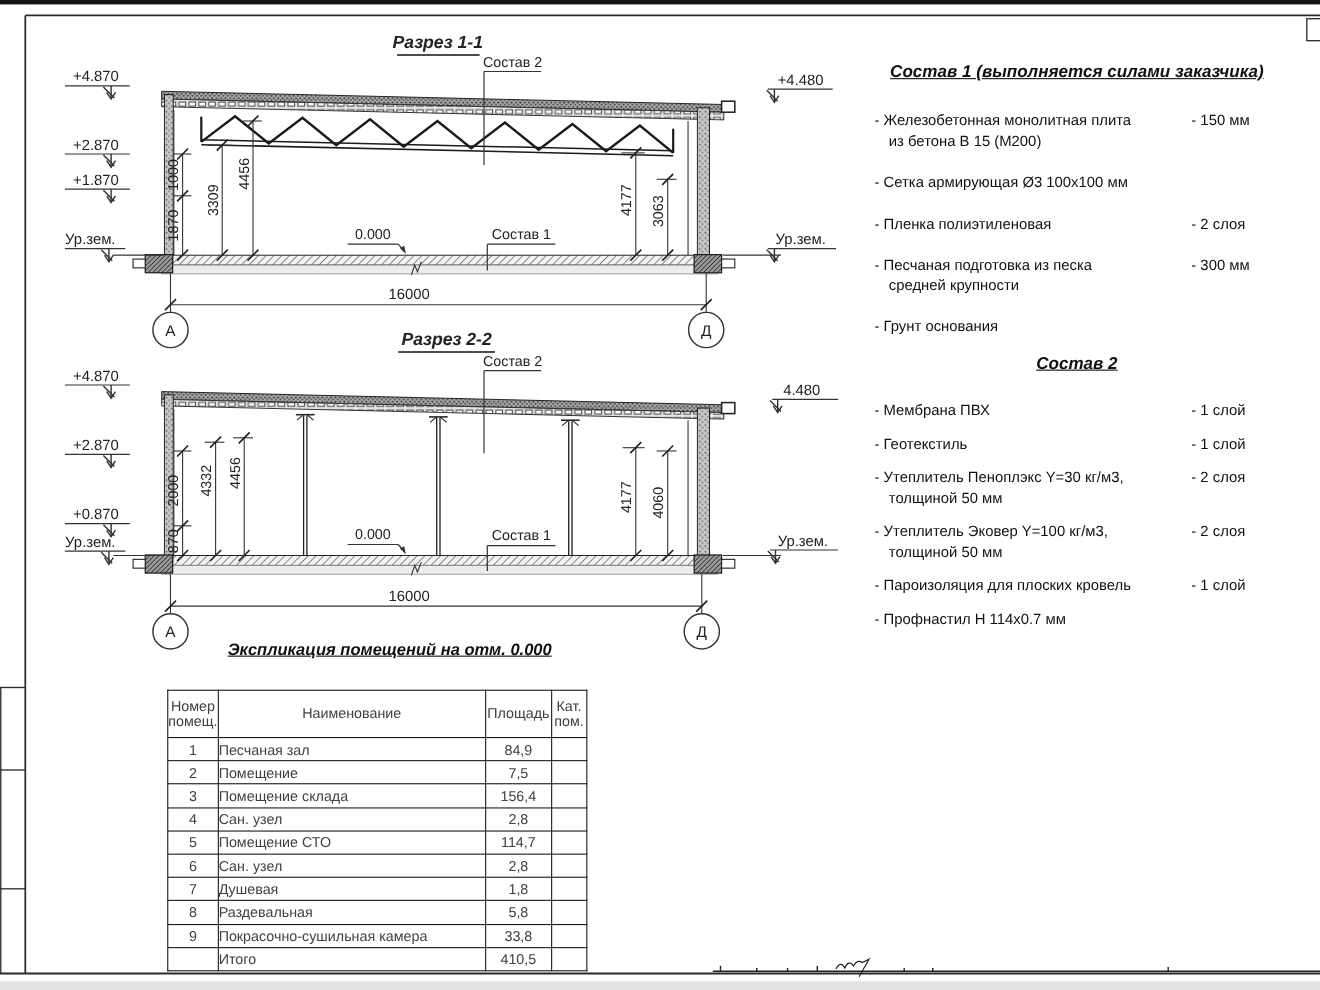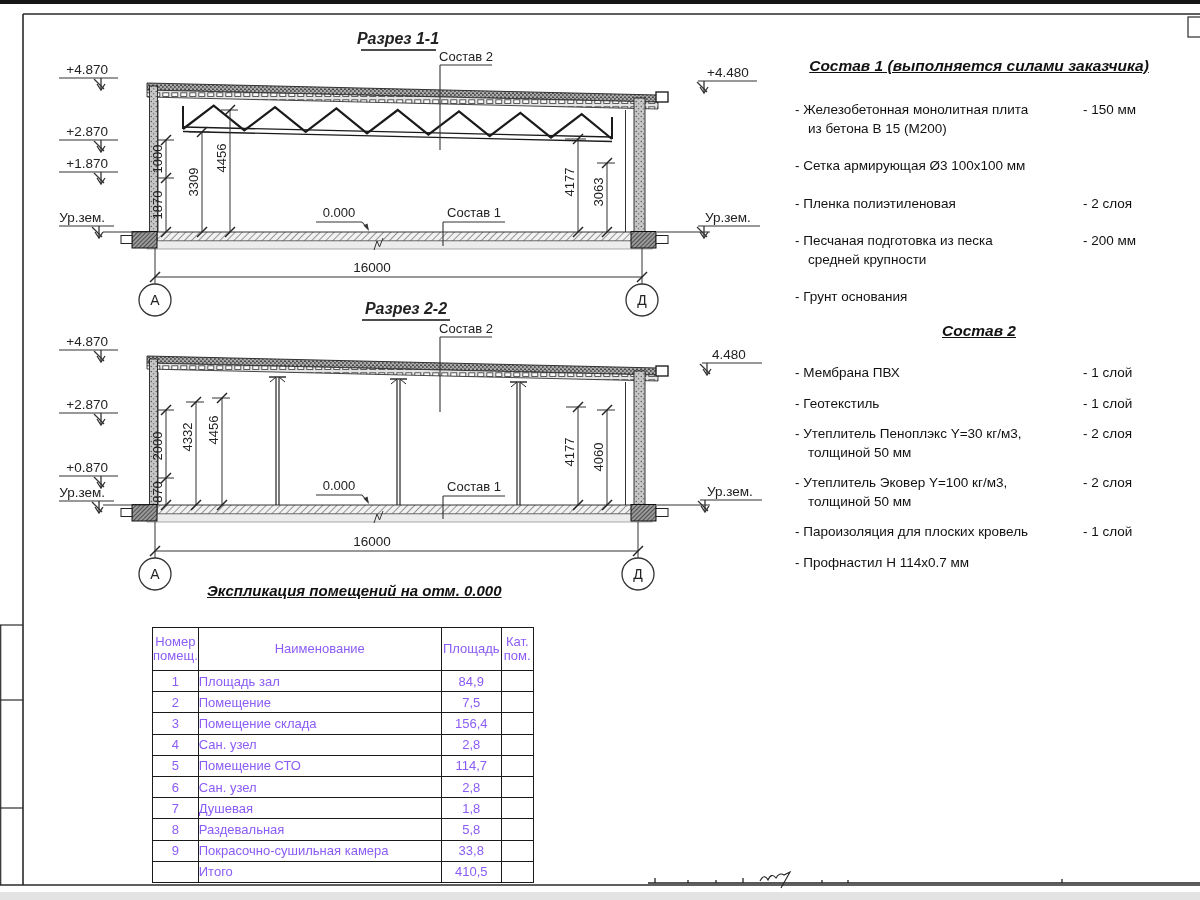--- a/index.html
+++ b/index.html
@@ -16,21 +16,21 @@
   .comp-item{display:flex;align-items:flex-start;font-size:13.5px;line-height:18.5px;color:#111;}
   .comp .nm{flex:1;white-space:pre-line;padding-left:13px;text-indent:-13px;}
   .comp .vl{flex:none;width:80px;white-space:pre-line;}
   .gap19{margin-bottom:19px;}
   .gap12{margin-bottom:12px;}
   
   .expl-title{font-style:italic;font-weight:bold;font-size:15px;text-decoration:underline;
               color:#111;white-space:nowrap;}
   table.expl{border-collapse:collapse;table-layout:fixed;}
   table.expl th, table.expl td{border:1.3px solid #1a1a1a;font-size:13px;font-weight:normal;
-       color:#8b5cf6;padding:0;overflow:hidden;margin-top:28px;}
+       color:#404040;padding:0;overflow:hidden;margin-top:28px;}
   table.expl th{height:42px;text-align:center;line-height:1.1;white-space:pre-line;}
   table.expl td{height:20.2px;}
   td.c{text-align:center;}
   td.l{text-align:left;padding-left:9px;}
 </style>
 </head>
 <body>
 
 <svg width="1200" height="900" viewBox="0 0 1200 900">
   <defs>
@@ -347,21 +347,21 @@
       <div class="nm">- Сетка армирующая Ø3 100х100 мм</div>
       <div class="vl"></div>
     </div>
     <div class="comp-item gap19">
       <div class="nm">- Пленка полиэтиленовая</div>
       <div class="vl">-  2 слоя</div>
     </div>
     <div class="comp-item gap19">
       <div class="nm">- Песчаная подготовка из песка
 средней крупности</div>
-      <div class="vl">- 200 мм</div>
+      <div class="vl">- 300 мм</div>
     </div>
     <div class="comp-item">
       <div class="nm">- Грунт основания</div>
       <div class="vl"></div>
     </div>
   </div>
 </div>
 
 <div class="overlay comp" style="left:795px;top:322px;">
   <div class="comp-title">Состав 2</div>
@@ -410,21 +410,21 @@
 помещ.</th>
       <th>Наименование</th>
       <th>Площадь</th>
       <th>Кат.
 пом.</th>
     </tr>
   </thead>
   <tbody>
     <tr>
       <td class="c">1</td>
-      <td class="l">Площадь зал</td>
+      <td class="l">Песчаная зал</td>
       <td class="c">84,9</td>
       <td class="c"></td>
     </tr>
     <tr>
       <td class="c">2</td>
       <td class="l">Помещение</td>
       <td class="c">7,5</td>
       <td class="c"></td>
     </tr>
     <tr>

